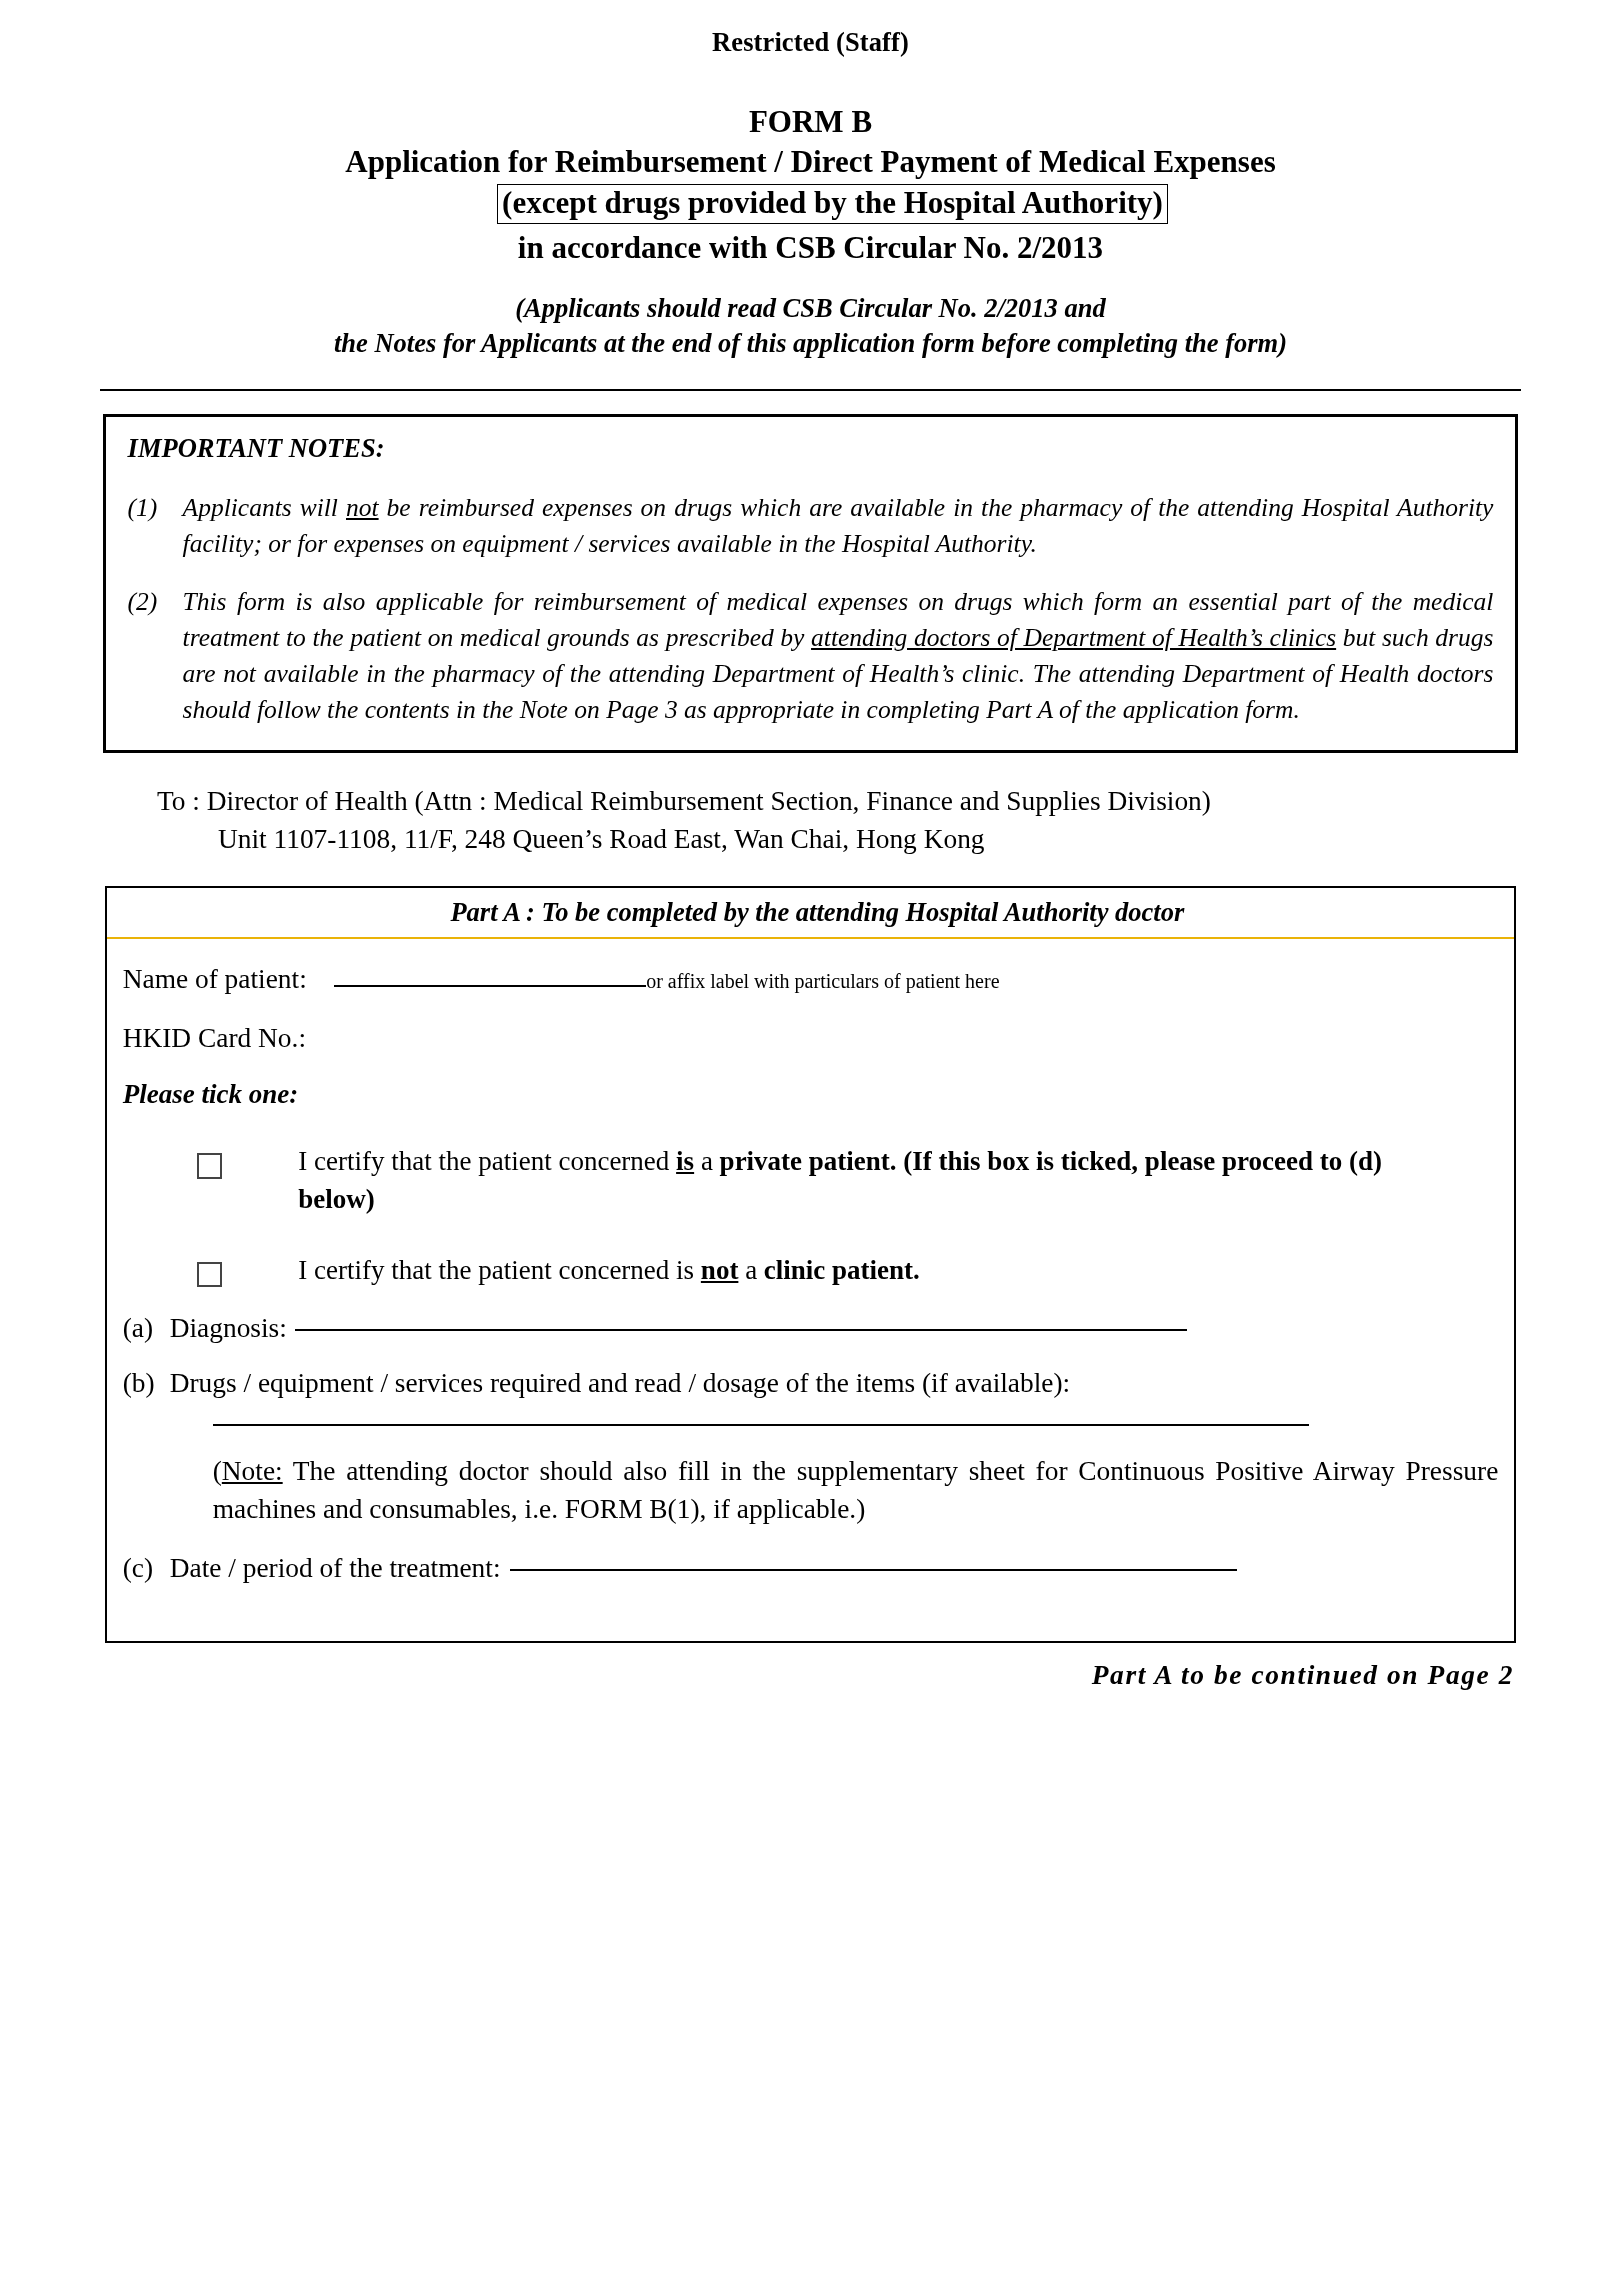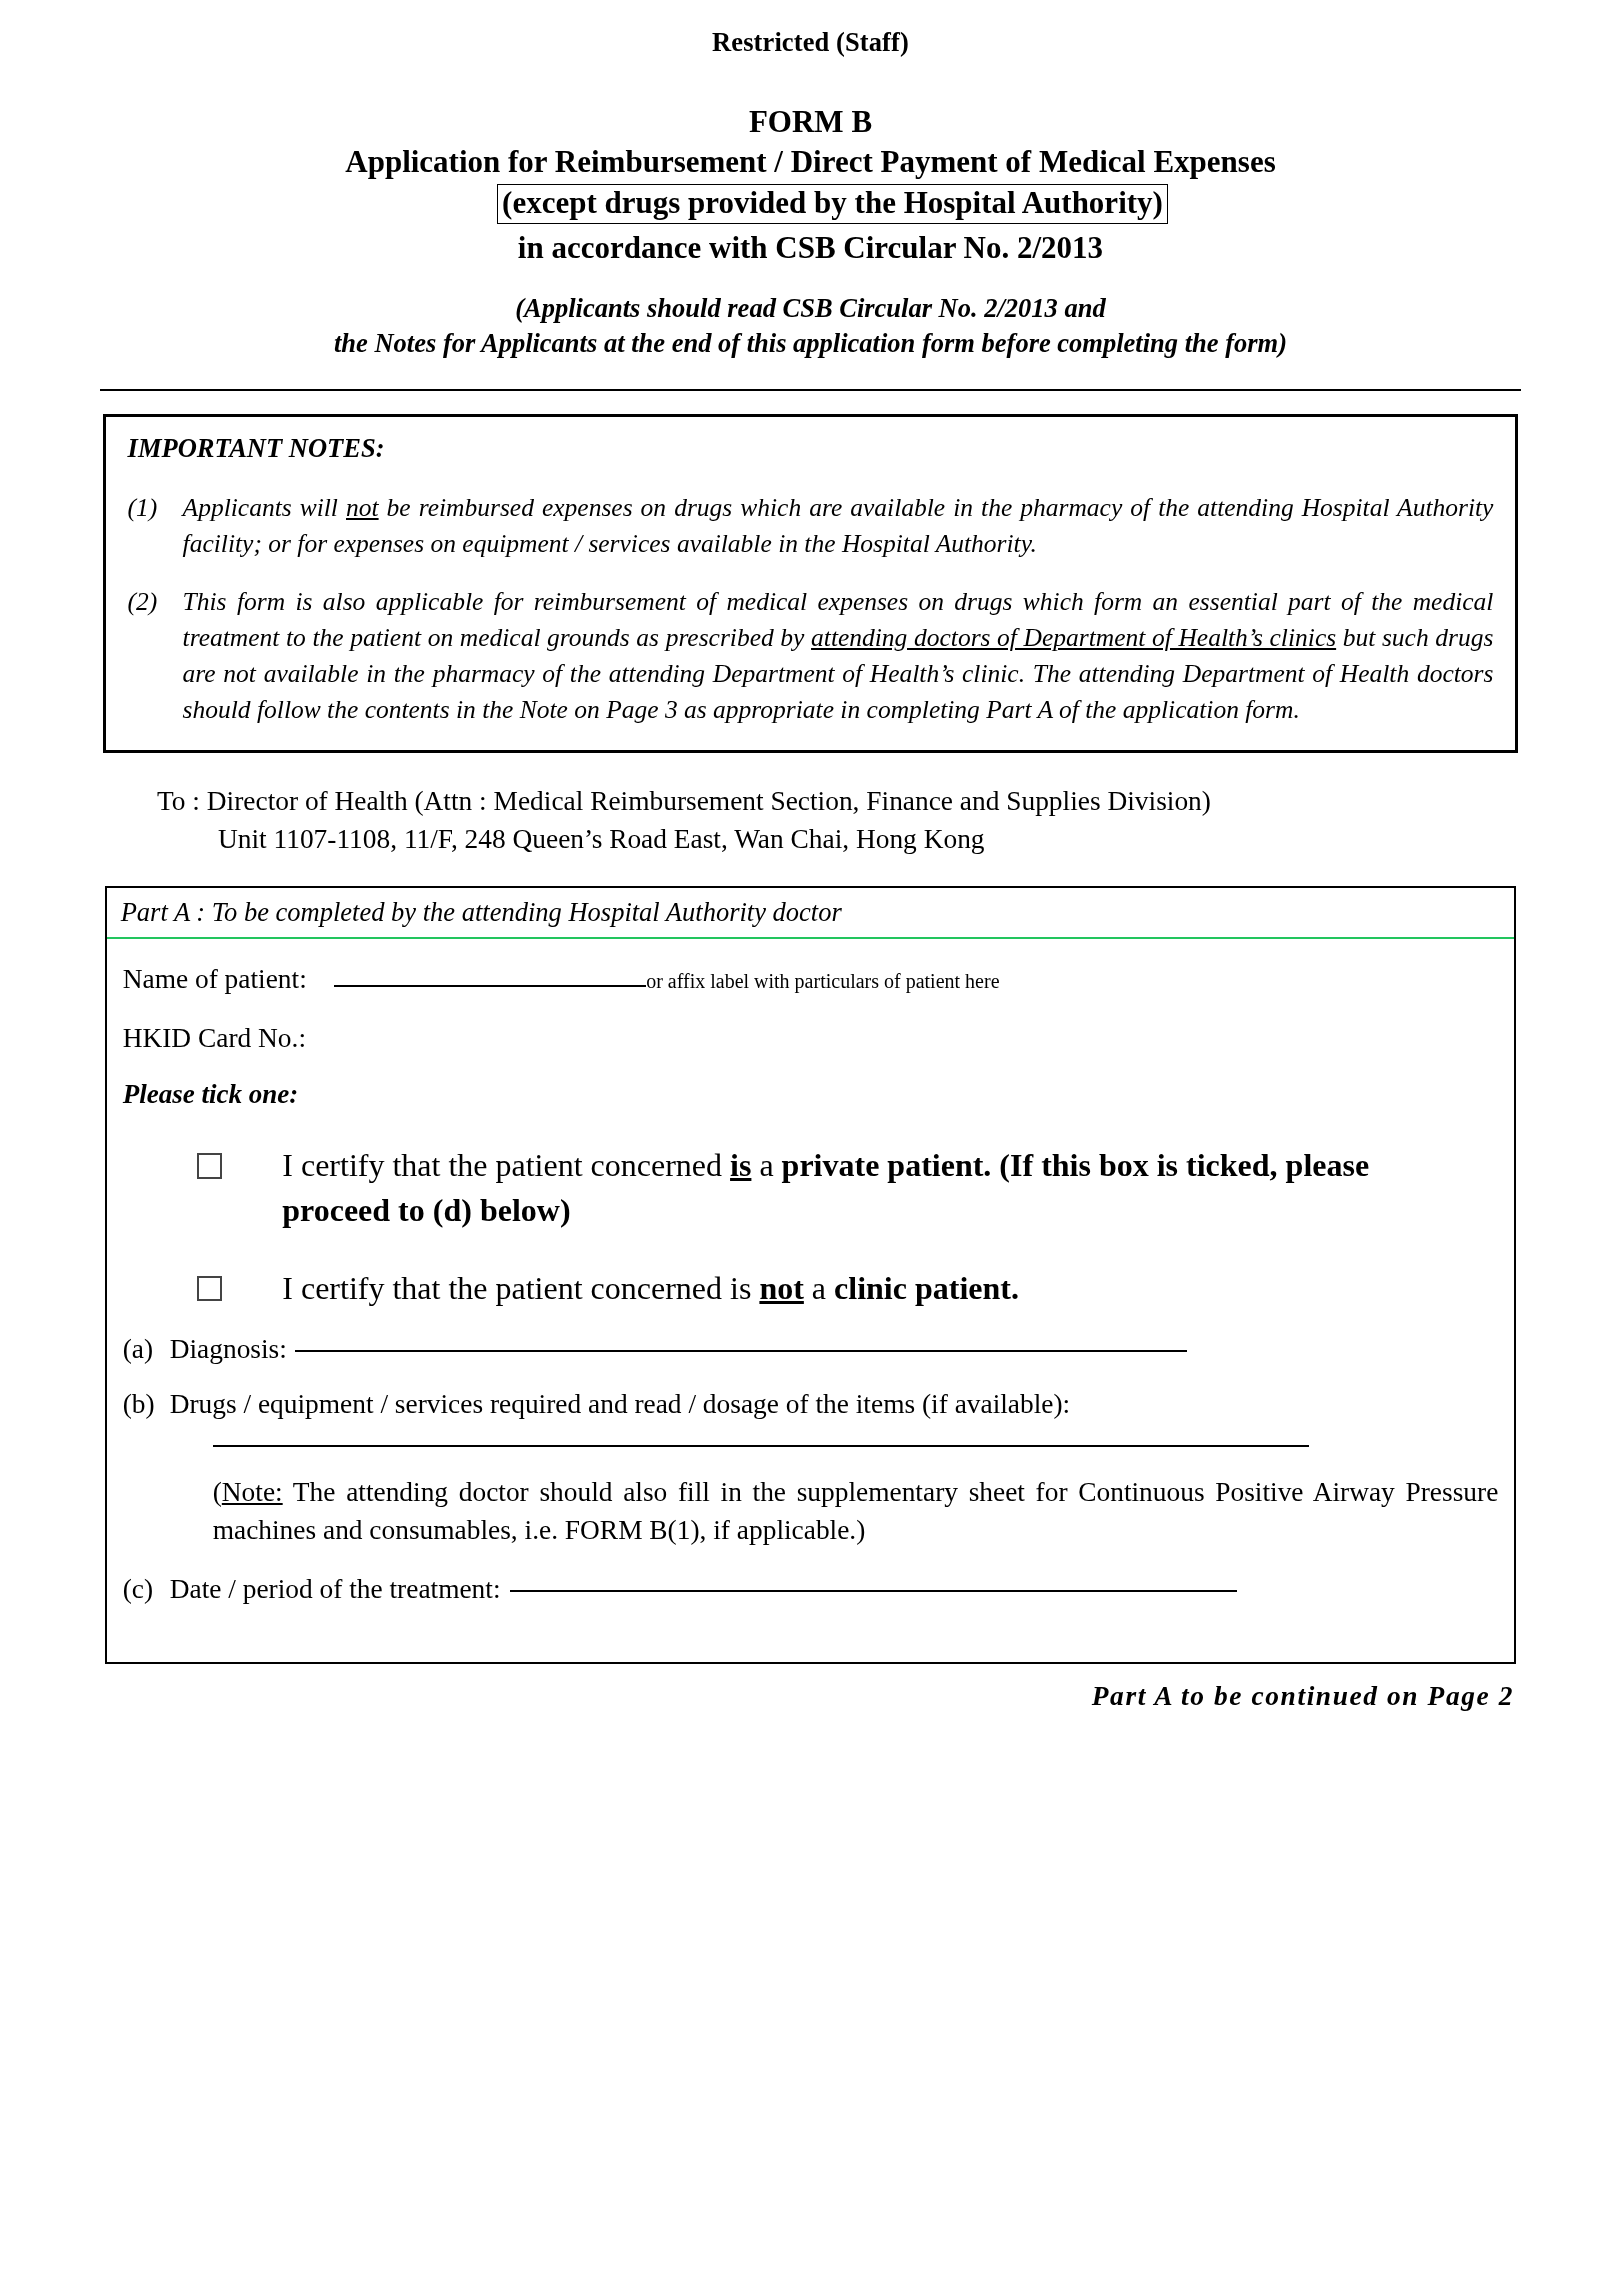--- a/index.html
+++ b/index.html
@@ -125,25 +125,26 @@
   .to-line2 { margin-left: 61px; }
 
   
   .parta-box {
     margin: 27.4px auto 0 auto;
     width: 1411px;
     border: 2px solid #000;
     box-sizing: border-box;
   }
   .parta-header {
-    border-bottom: 2px solid #22c55e;
+    border-bottom: 2px solid #eab308;
     padding: 8.8px 0 8.8px 13.7px;
     font-style: italic;
-    font-weight: normal;
+    font-weight: bold;
     font-size: 26.5px;
+    text-align: center;
   }
   .parta-body {
     padding: 25.5px 15.7px 57px 15.7px;
     font-size: 27.4px;
   }
 
   .name-row {
     display: flex;
     align-items: flex-end;
     margin-bottom: 7.8px;
@@ -178,23 +179,23 @@
   }
   .cb-box {
     flex: 0 0 auto;
     width: 21.6px;
     height: 21.6px;
     border: 2px solid #444;
     margin-top: 9.8px;
   }
   .cb-text {
     flex: 1 1 auto;
-    font-size: 32px;
+    font-size: 27px;
     line-height: 1.40;
-    margin-left: 60px;
+    margin-left: 76px;
     max-width: 1098px;
   }
   .b { font-weight: bold; }
 
   .item-row {
     display: flex;
     margin-top: 23.5px;
     font-size: 27.4px;
   }
   .item-label { flex: 0 0 47px; }

